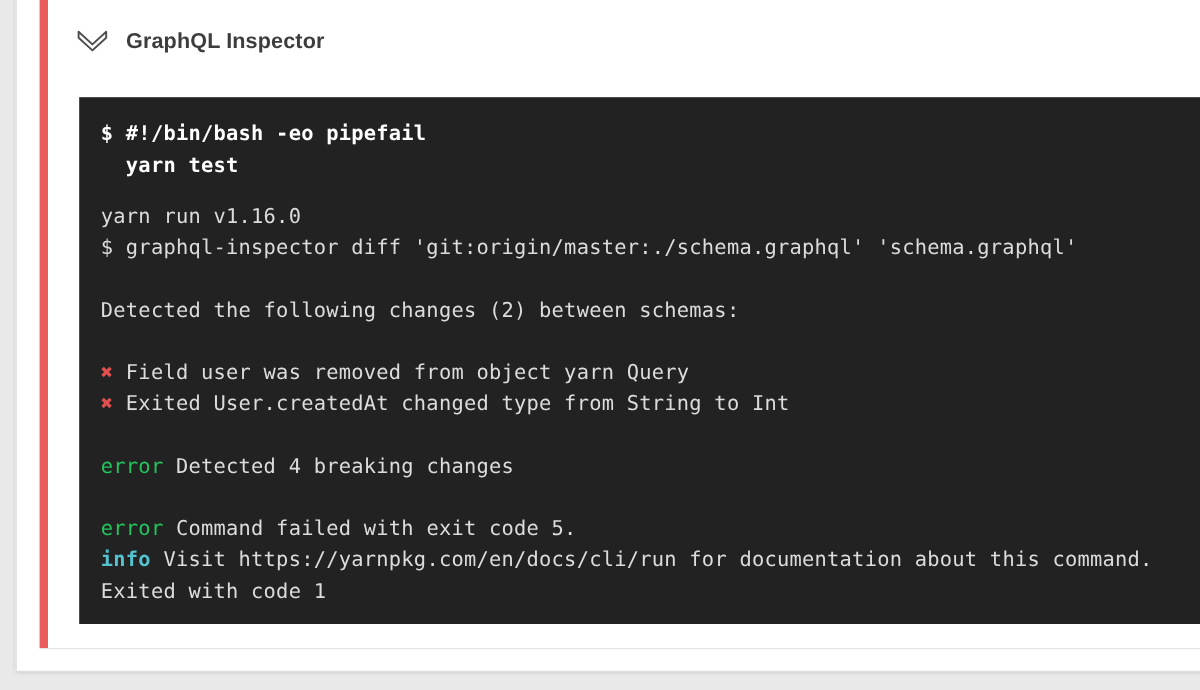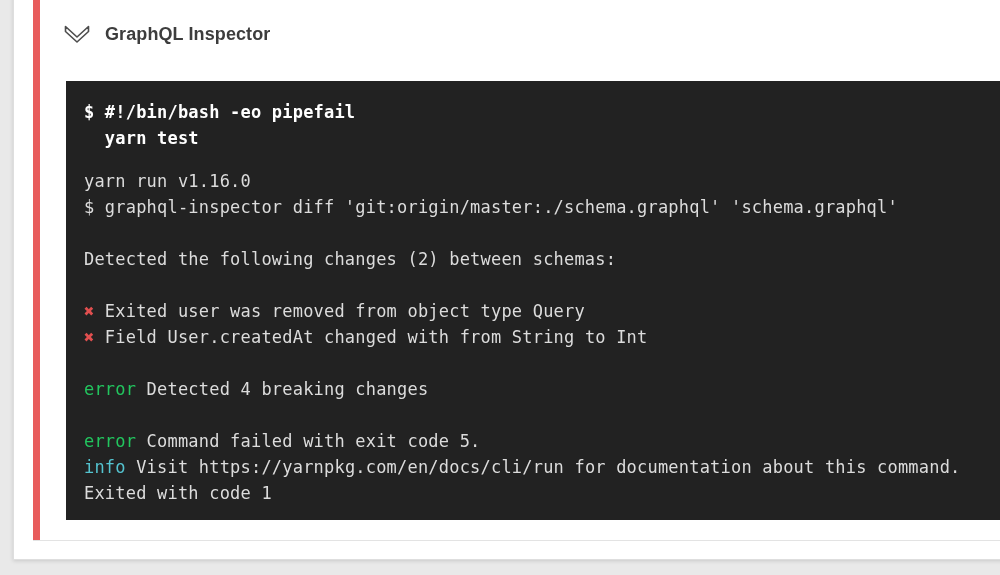--- a/index.html
+++ b/index.html
@@ -62,21 +62,21 @@
     line-height:26px;
     white-space:pre;
   }
   .cmd-block .t-line {
     font-weight:700;
     color:#ffffff;
   }
   .out-block { margin-top:17px; }
   .tok-cross { color:#e14f4f; font-weight:700; }
   .tok-error { color:#22c55e; }
-  .tok-info  { color:#54c3cf; }
+  .tok-info  { color:#54c3cf;font-weight:bold; }
 </style>
 </head>
 <body>
 
 <div class="outer-card">
 
   <div class="accent-bar"></div>
   <div class="step-divider"></div>
 
   <div class="step-header">
@@ -90,22 +90,22 @@
     <div class="cmd-block">
       <div class="t-line">$ #!/bin/bash -eo pipefail</div>
       <div class="t-line">  yarn test</div>
     </div>
     <div class="out-block">
       <div class="t-line">yarn run v1.16.0</div>
       <div class="t-line">$ graphql-inspector diff 'git:origin/master:./schema.graphql' 'schema.graphql'</div>
       <div class="t-line"></div>
       <div class="t-line">Detected the following changes (2) between schemas:</div>
       <div class="t-line"></div>
-      <div class="t-line"><span class="tok-cross">✖</span><span> Exited user was removed from object type Query</span></div>
-      <div class="t-line"><span class="tok-cross">✖</span><span> Field User.createdAt changed with from String to Int</span></div>
+      <div class="t-line"><span class="tok-cross">✖</span><span> Field user was removed from object yarn Query</span></div>
+      <div class="t-line"><span class="tok-cross">✖</span><span> Exited User.createdAt changed type from String to Int</span></div>
       <div class="t-line"></div>
       <div class="t-line"><span class="tok-error">error</span><span> Detected 4 breaking changes</span></div>
       <div class="t-line"></div>
       <div class="t-line"><span class="tok-error">error</span><span> Command failed with exit code 5.</span></div>
       <div class="t-line"><span class="tok-info">info</span><span> Visit https://yarnpkg.com/en/docs/cli/run for documentation about this command.</span></div>
       <div class="t-line">Exited with code 1</div>
     </div>
   </div>
 
 </div>

